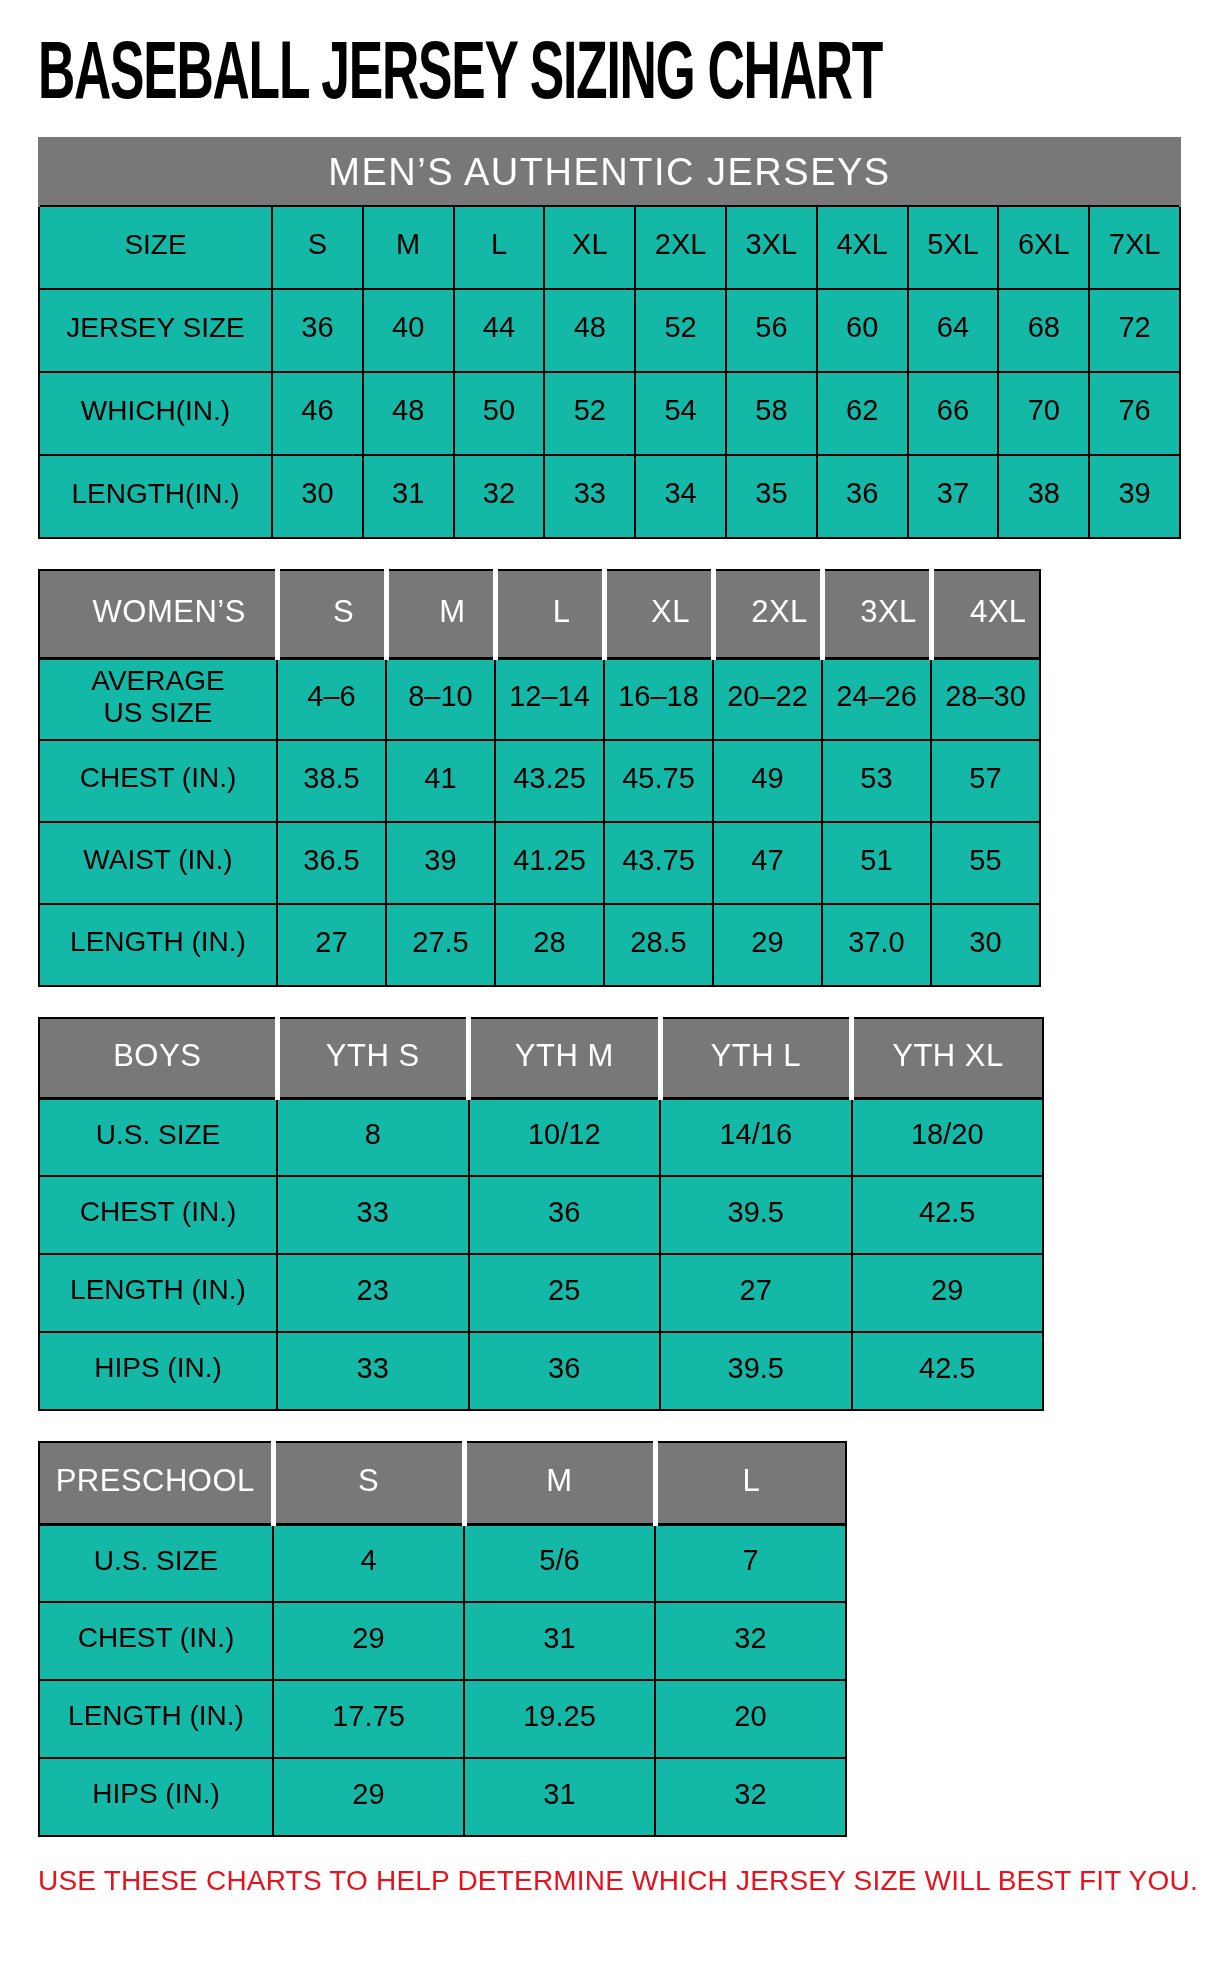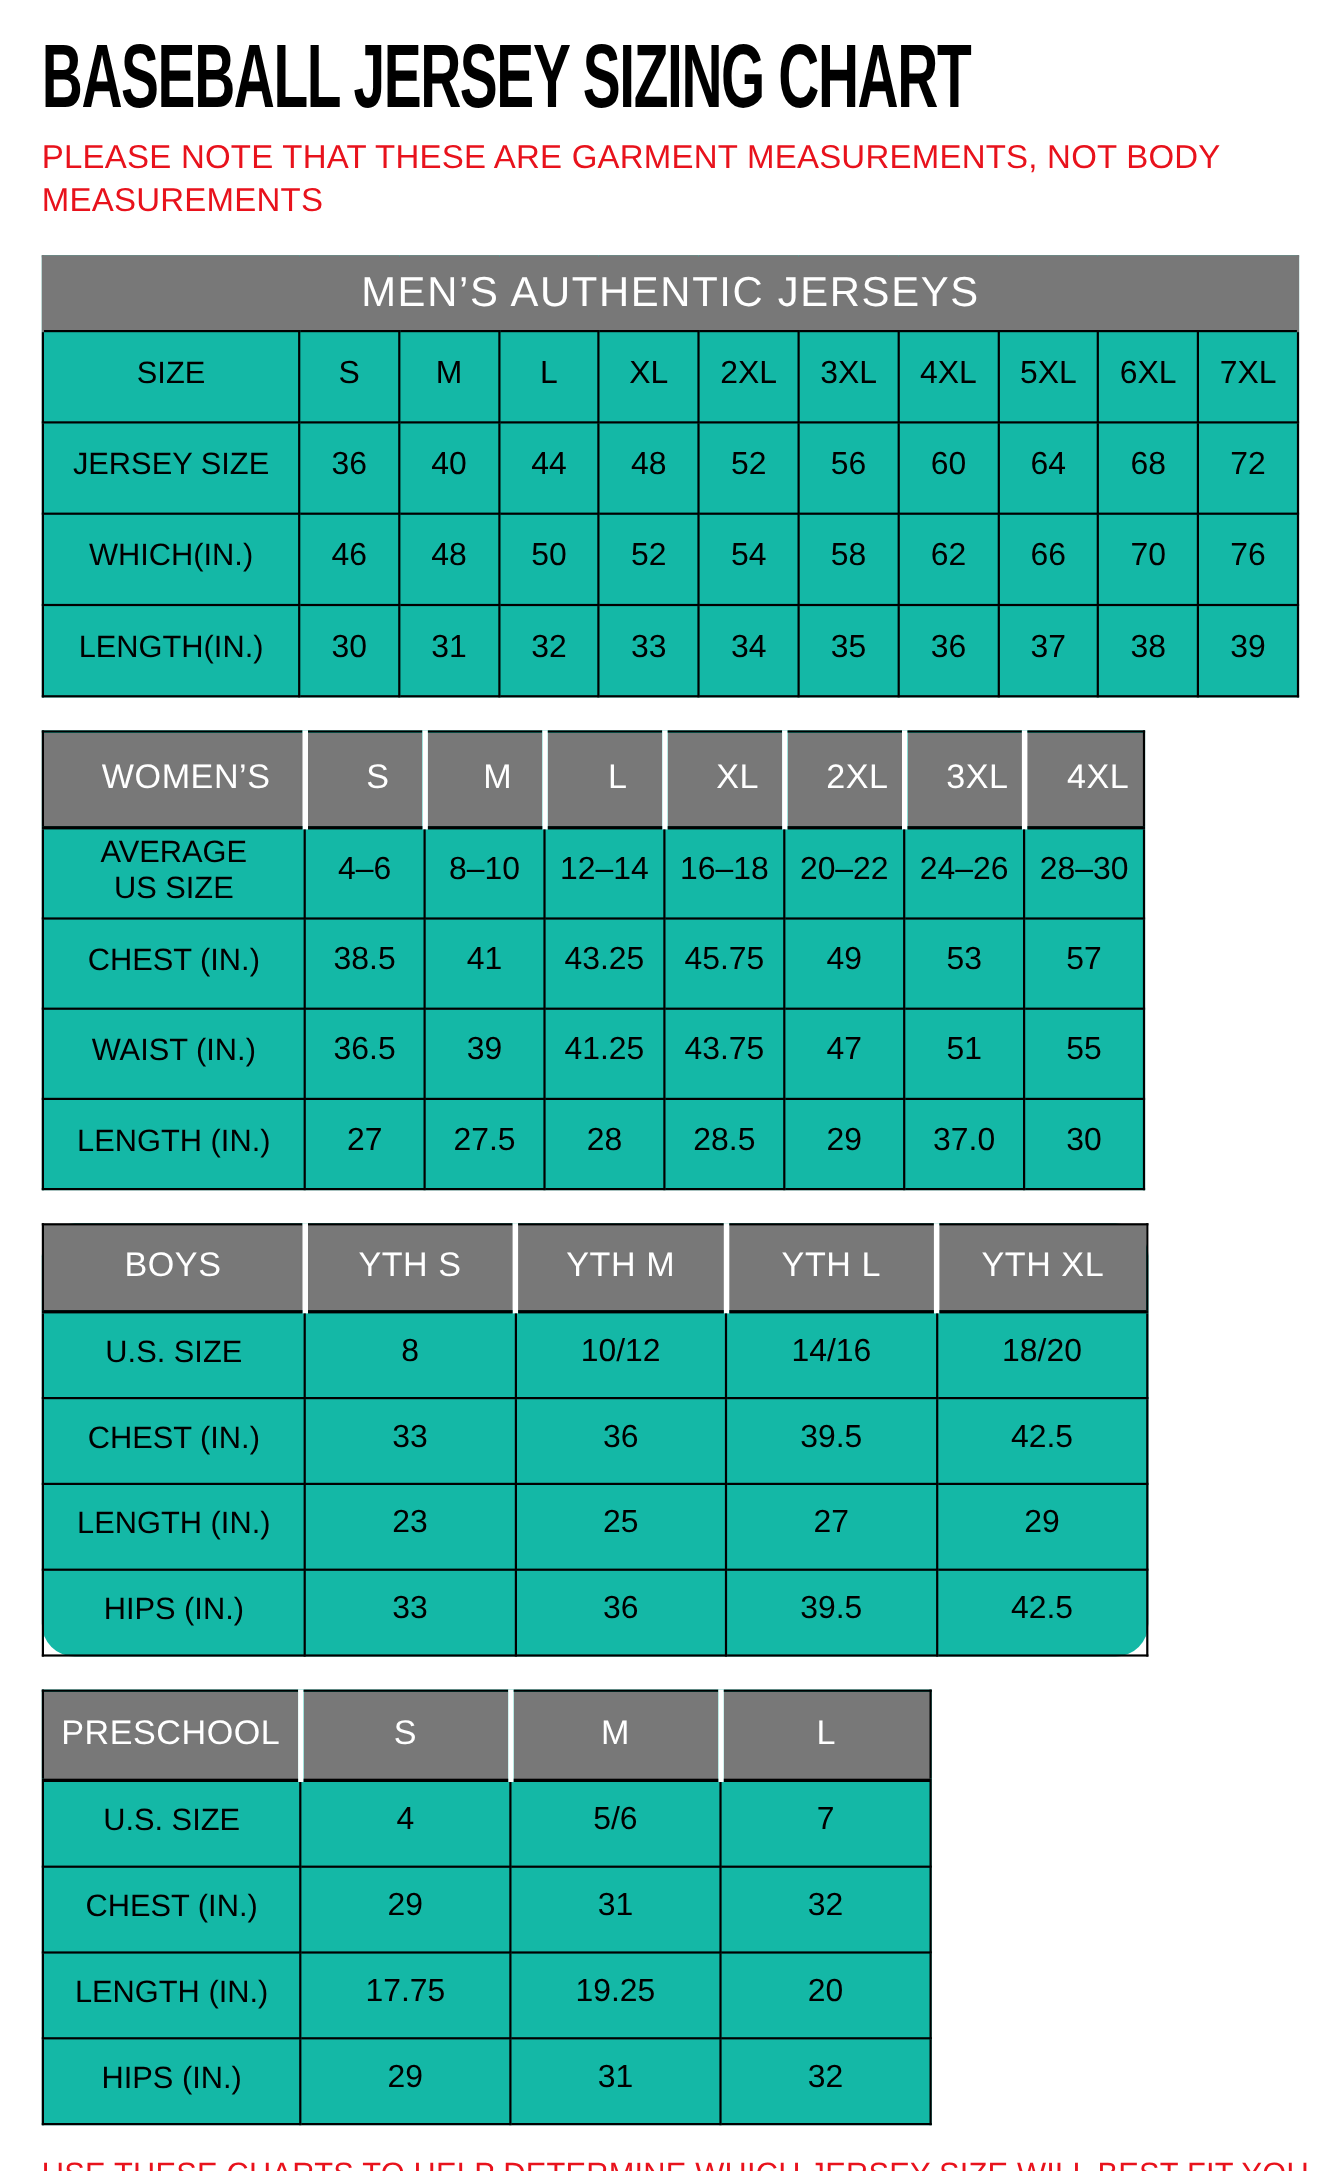--- a/index.html
+++ b/index.html
@@ -96,38 +96,37 @@
   
   .t-mens { width: 1143px; }
   .t-mens col.label-col { width: 233px; }
   .t-mens td { height: 83px; }
 
   .t-womens { width: 1003px; }
   .t-womens col.label-col { width: 238px; }
   .t-womens td { height: 82px; }
   .t-womens th.gray-th { height: 88px; padding-left: 24px; }
 
-  .t-boys { width: 1006px; border-radius: 30px; }
+  .t-boys { width: 1006px; }
   .t-boys col.label-col { width: 238px; }
   .t-boys td { height: 78px; }
   .t-boys th.gray-th { height: 80px; }
 
   .t-preschool { width: 809px; }
   .t-preschool col.label-col { width: 234px; }
   .t-preschool td { height: 78px; }
   .t-preschool th.gray-th { height: 82px; }
 </style>
 </head>
 <body>
 
 <div class="page">
 
   <h1 class="title">BASEBALL JERSEY SIZING CHART</h1>
 
-  <p class="note">PLEASE NOTE THAT THESE ARE GARMENT MEASUREMENTS, NOT BODY MEASUREMENTS</p>
 
   <section class="tbl-wrap">
     <table class="size-table t-mens">
         <colgroup>
           <col class="label-col">
           <col>
           <col>
           <col>
           <col>
           <col>

